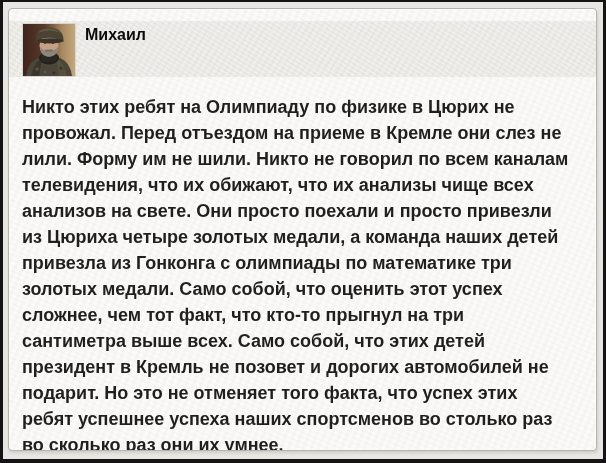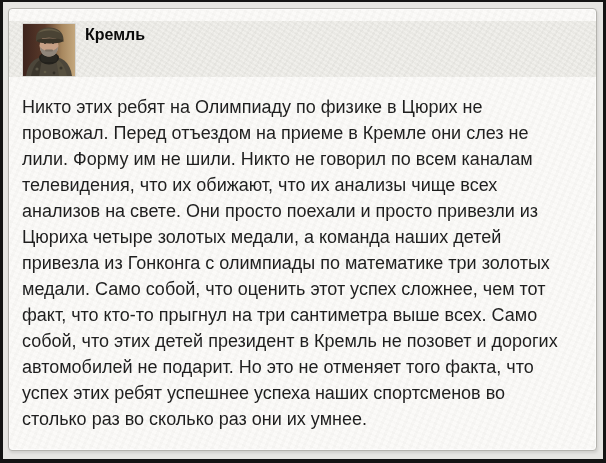--- a/index.html
+++ b/index.html
@@ -42,20 +42,21 @@
   .author{
     margin:5px 0 0 9px;
     font-size:16px;font-weight:bold;color:#0b0b0b;
     line-height:18px;
     cursor:pointer;
   }
   .body-text{
     margin:17px 0 0 13px;width:548px;
     font-size:18px;line-height:26px;color:#1f1f1f;
     text-align:left;
+    font-weight:bold;
   }
 </style>
 </head>
 <body>
 
 <div class="screen">
   <div class="gutter">
     <div class="panel mottle">
 
       <div class="header-band">
@@ -87,20 +88,20 @@
 
           <rect x="22" y="25.5" width="8" height="2" rx="1" fill="#7a6f63"></rect>
 
           <circle cx="22" cy="19" r="1.1" fill="#3a2f27"></circle>
           <circle cx="30" cy="19" r="1.1" fill="#3a2f27"></circle>
 
           <path d="M13,15 C13,6.5 19,3.5 26,3.5 C34,3.5 40.5,7.5 40.5,15.5 L40.5,18 C36,14.8 30.5,13.8 26,13.8 C21,13.8 16.5,14.8 13,17.5 Z" fill="#4a4334"></path>
           <path d="M15,9 C18,5.5 22,4.5 26,4.5 C31,4.5 35,6 37.5,9 C33,7 29,6.5 26,6.5 C22,6.5 18,7.5 15,9 Z" fill="#655c46"></path>
           <ellipse cx="27" cy="16.8" rx="13.2" ry="2.6" fill="#3a3428"></ellipse>
         </svg>
-        <div class="author">Кремль</div>
+        <div class="author">Михаил</div>
       </div>
 
       <div class="body-text">Никто этих ребят на Олимпиаду по физике в Цюрих не провожал. Перед отъездом на приеме в Кремле они слез не лили. Форму им не шили. Никто не говорил по всем каналам телевидения, что их обижают, что их анализы чище всех анализов на свете. Они просто поехали и просто привезли из Цюриха четыре золотых медали, а команда наших детей привезла из Гонконга с олимпиады по математике три золотых медали. Само собой, что оценить этот успех сложнее, чем тот факт, что кто-то прыгнул на три сантиметра выше всех. Само собой, что этих детей президент в Кремль не позовет и дорогих автомобилей не подарит. Но это не отменяет того факта, что успех этих ребят успешнее успеха наших спортсменов во столько раз во сколько раз они их умнее.</div>
 
     </div>
   </div>
 </div>
 
 </body></html>

